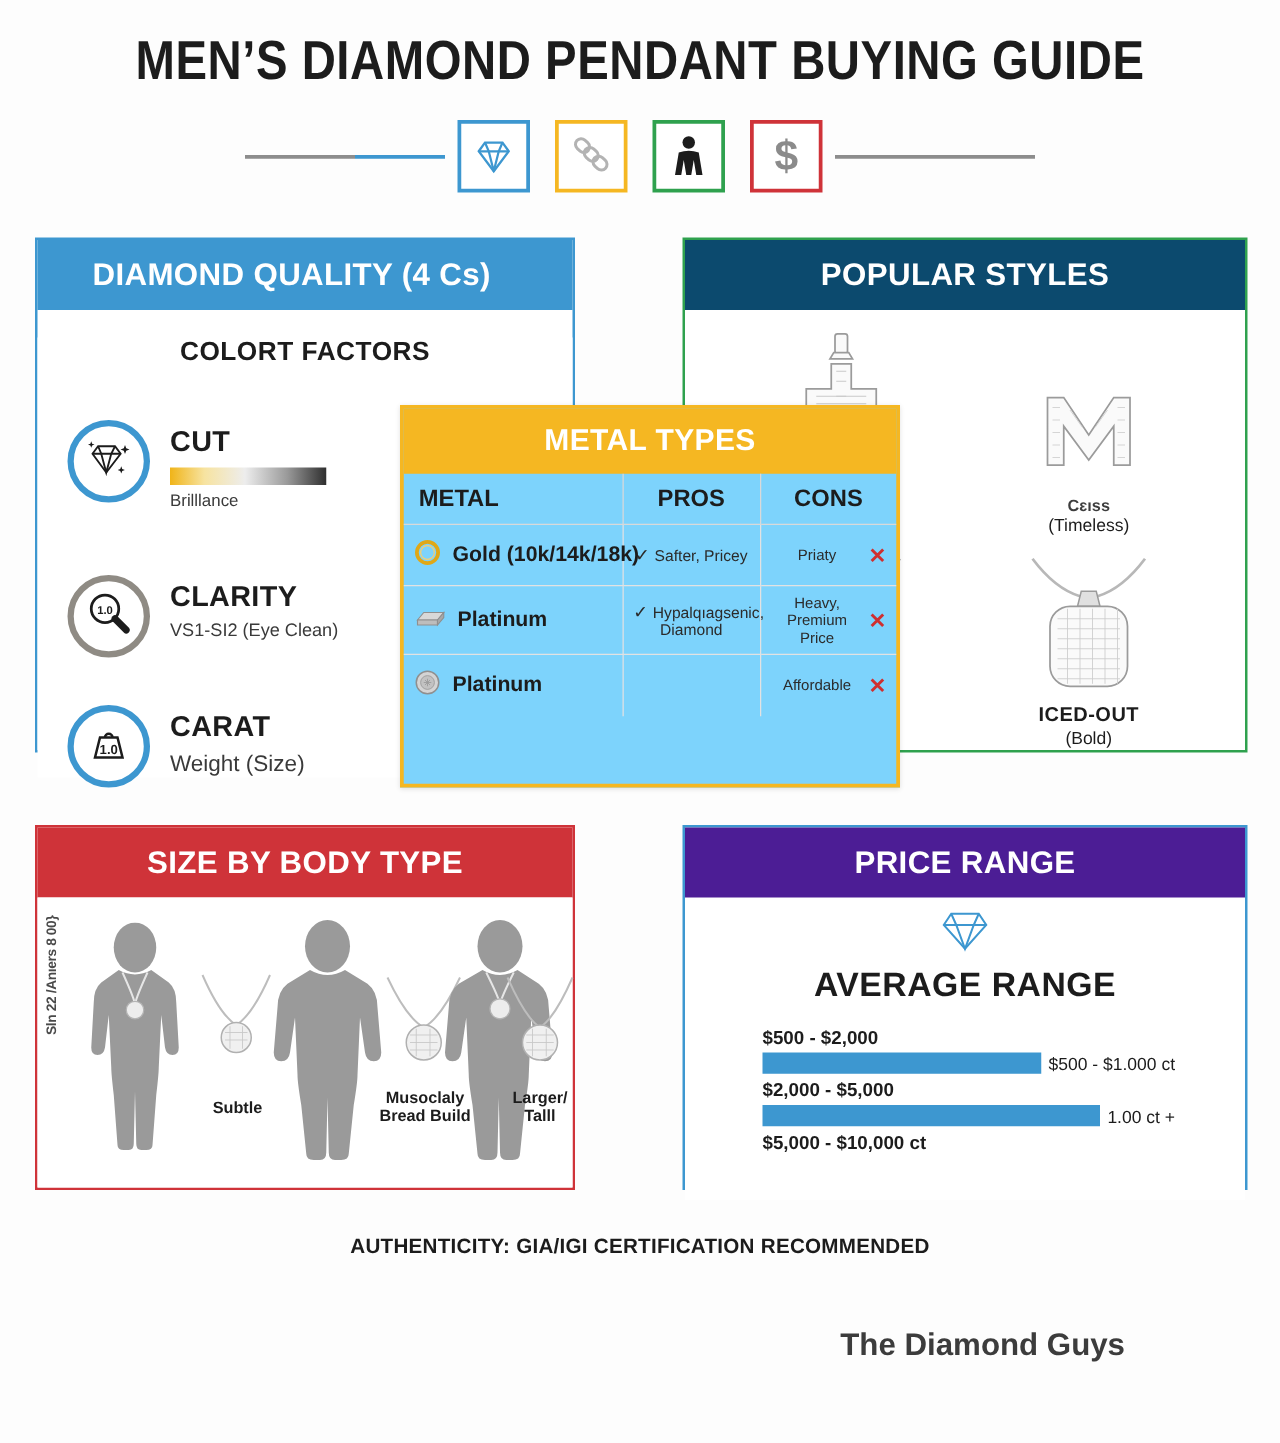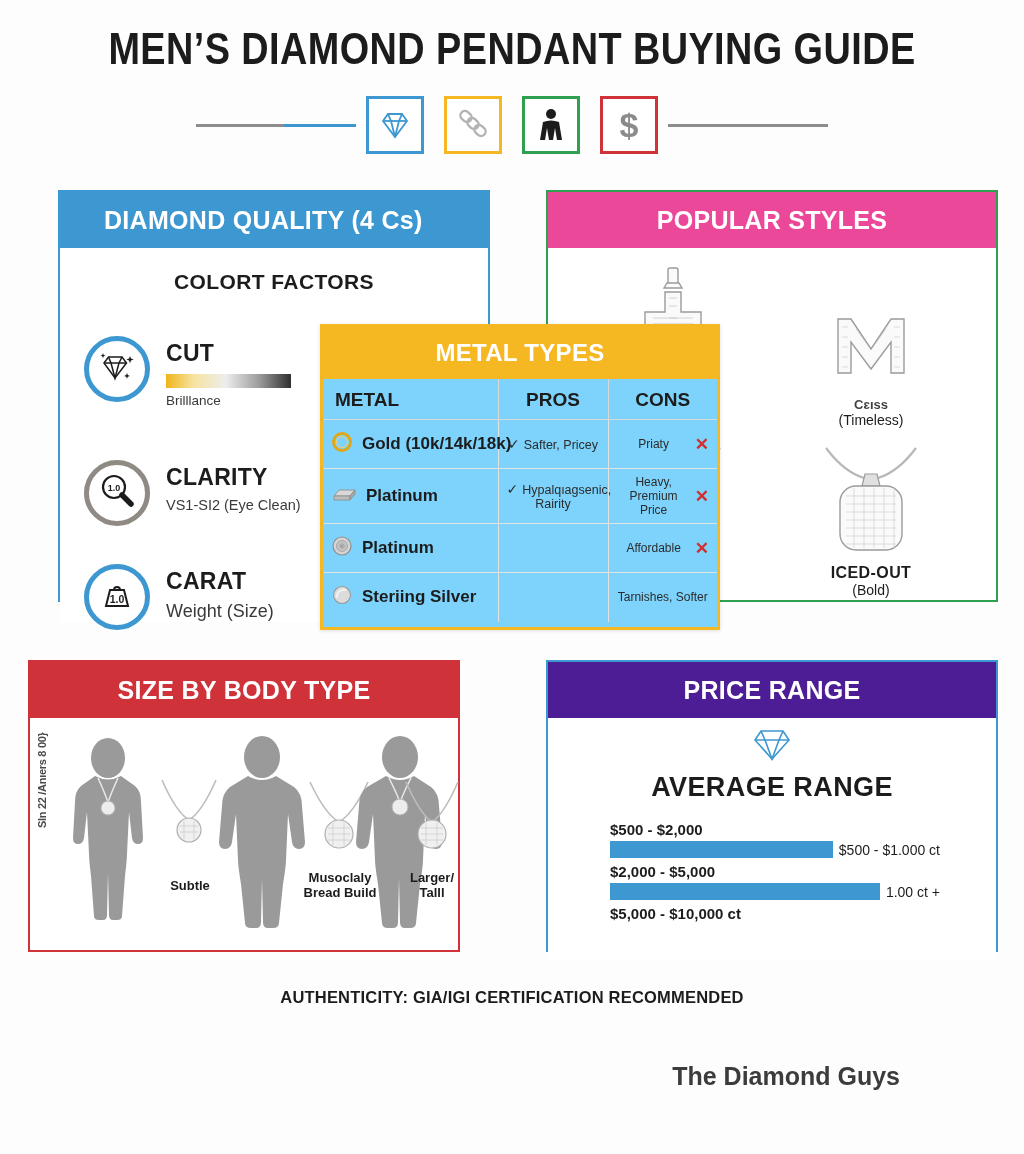--- a/index.html
+++ b/index.html
@@ -48,21 +48,21 @@
   .panel { position: absolute; background: #fff; }
   .panel-head {
     color: #fff; font-family: "Liberation Sans Narrow","Liberation Sans",sans-serif;
     font-weight: bold; font-size: 25px; letter-spacing: 0.3px;
     display: flex; align-items: center; height: 56px;
   }
   .panel-body { background:#fff; position: relative; }
 
   
   #p-quality { left: 28px; top: 190px; width: 432px; height: 412px;
-               border: 2px solid #3d97d0; margin-left: 30px; }
+               border: 2px solid #3d97d0; }
   #p-quality .panel-head { background: #3d97d0; padding-left: 44px; }
   #p-quality .panel-body { height: 352px; }
   .colort-heading {
     text-align: center; margin-top: 22px;
     font-family: "Liberation Sans Narrow","Liberation Sans",sans-serif;
     font-weight: bold; font-size: 21px; color: #1c1c1c; letter-spacing: .4px;
   }
   .c-row { position: absolute; display: flex; align-items: flex-start; }
   .c-ring {
     width: 66px; height: 66px; border-radius: 50%;
@@ -78,21 +78,21 @@
   .c-sub { font-size: 13.5px; color: #3a3a3a; margin-top: 5px;
            font-family: "Liberation Sans Narrow","Liberation Sans",sans-serif; }
   .grad-bar {
     width: 125px; height: 14px; margin-top: 7px;
     background: linear-gradient(to right,#f0b418 0%,#f7e3a0 22%,#ededed 48%,#9a9a9a 75%,#2f2f2f 100%);
   }
 
   
   #p-styles { left: 546px; top: 190px; width: 452px; height: 412px;
               border: 2px solid #2fa14e; }
-  #p-styles .panel-head { background: #ec4899; justify-content: center; }
+  #p-styles .panel-head { background: #0c4a6e; justify-content: center; }
   #p-styles .panel-body { height: 352px; }
   .styles-grid {
     display: grid; grid-template-columns: 1fr 1fr; grid-template-rows: 1fr 1fr;
     height: 100%; padding: 10px 26px 2px 26px;
   }
   .style-cell { display: flex; flex-direction: column; align-items: center; justify-content: flex-end; }
   .style-cap {
     font-family: "Liberation Sans Narrow","Liberation Sans",sans-serif;
     font-weight: bold; font-size: 16px; color: #1c1c1c; letter-spacing:.4px;
     margin-top: 6px; text-align:center;
@@ -428,21 +428,21 @@
                 <svg width="26" height="20" viewBox="0 0 26 20">
                   <path d="M3 12 L8 6 H24 L19 12 Z" fill="#d8d8d8" stroke="#8f8f8f" stroke-width=".9"></path>
                   <path d="M3 12 L3 16 L19 16 L19 12 Z" fill="#bdbdbd" stroke="#8f8f8f" stroke-width=".9"></path>
                   <path d="M19 12 L24 6 L24 10 L19 16 Z" fill="#a8a8a8" stroke="#8f8f8f" stroke-width=".9"></path>
                 </svg>
               </span>
               <span>Platinum</span>
             </span>
           </td>
           <td class="pros-cell">
-            <span class="chk">✓</span><span>Hypalqıagsenic, Rairity</span>
+            <span class="chk">✓</span><span>Hypalqıagsenic, Diamond</span>
           </td>
           <td>
             <div class="cons-cell">
               <span class="cons-txt">Heavy, Premium Price</span>
               <span class="xmark">✕</span>
             </div>
           </td>
         </tr>
         <tr>
           <td>
@@ -460,41 +460,20 @@
           <td class="pros-cell">
             <span></span>
           </td>
           <td>
             <div class="cons-cell">
               <span class="cons-txt">Affordable</span>
               <span class="xmark">✕</span>
             </div>
           </td>
         </tr>
-        <tr>
-          <td>
-            <span class="metal-name">
-              <span>
-                <svg width="22" height="22" viewBox="0 0 22 22">
-                  <circle cx="11" cy="11" r="8.5" fill="#dcdcdc" stroke="#9a9a9a" stroke-width="1.1"></circle>
-                  <path d="M6 14 a7 7 0 0 1 9 -8" fill="none" stroke="#f1f1f1" stroke-width="2"></path>
-                </svg>
-              </span>
-              <span>Steriing Silver</span>
-            </span>
-          </td>
-          <td class="pros-cell">
-            <span></span>
-          </td>
-          <td>
-            <div class="cons-cell">
-              <span class="cons-txt">Tarnishes, Softer</span>
-            </div>
-          </td>
-        </tr>
       </tbody>
     </table>
   </section>
 
   <section class="panel" id="p-size">
     <div class="panel-head">SIZE BY BODY TYPE</div>
     <div class="panel-body">
       <div class="body-row">
 
         <div class="vlabel">Sln 22 /Anıers 8 00}</div>

